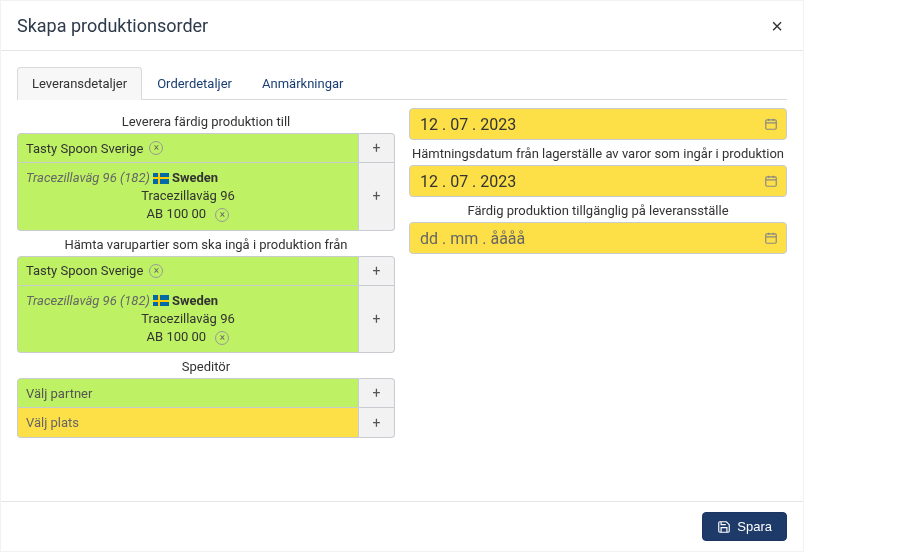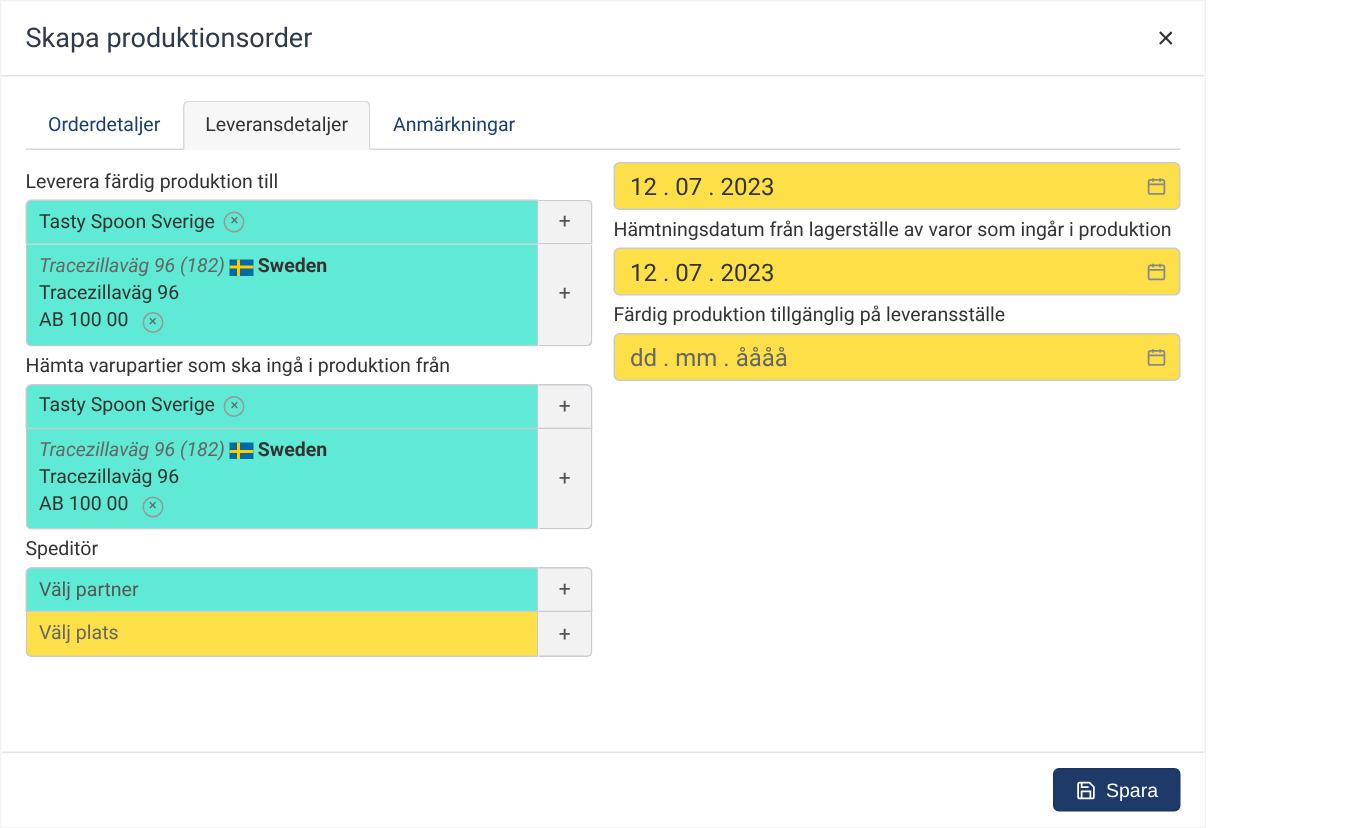--- a/index.html
+++ b/index.html
@@ -65,20 +65,21 @@
   }
   .tab.active {
     color: #333;
     border-color: #d9d9d9;
     background: #f7f7f7;
     border-bottom: 1px solid #f7f7f7;
   }
   .columns {
     display: flex;
     gap: 14px;
+    text-align: center;
   }
   .col {
     flex: 1;
     min-width: 0;
   }
   .section-label {
     font-size: 13px;
     color: #333;
     margin-top: 6px;
     margin-bottom: 4px;
@@ -88,21 +89,21 @@
     align-items: stretch;
     margin-bottom: 0;
   }
   .field-row .field {
     flex: 1;
     min-width: 0;
   }
   .field {
     border: 1px solid #c8cbd0;
     border-radius: 4px;
-    background: #5eead4;
+    background: #bef264;
     min-height: 30px;
     display: flex;
     align-items: center;
     padding: 4px 8px;
     font-size: 13px;
     color: #333;
   }
   .field.placeholder { color: #555; }
   .field.disabled { background: #fde047; color: #666; }
   .field-row.with-add .field {
@@ -228,22 +229,22 @@
   <div class="modal-header">
     <div class="modal-title">Skapa produktionsorder</div>
     <button class="close-btn">
       <span>×</span>
     </button>
   </div>
 
   <div class="modal-body">
 
     <div class="tabs">
+      <div class="tab active">Leveransdetaljer</div>
       <div class="tab">Orderdetaljer</div>
-      <div class="tab active">Leveransdetaljer</div>
       <div class="tab">Anmärkningar</div>
     </div>
 
     <div class="columns">
 
       <div class="col">
 
         <div class="section-label">Leverera färdig produktion till</div>
         <div class="stack">
           <div class="field-row with-add">

